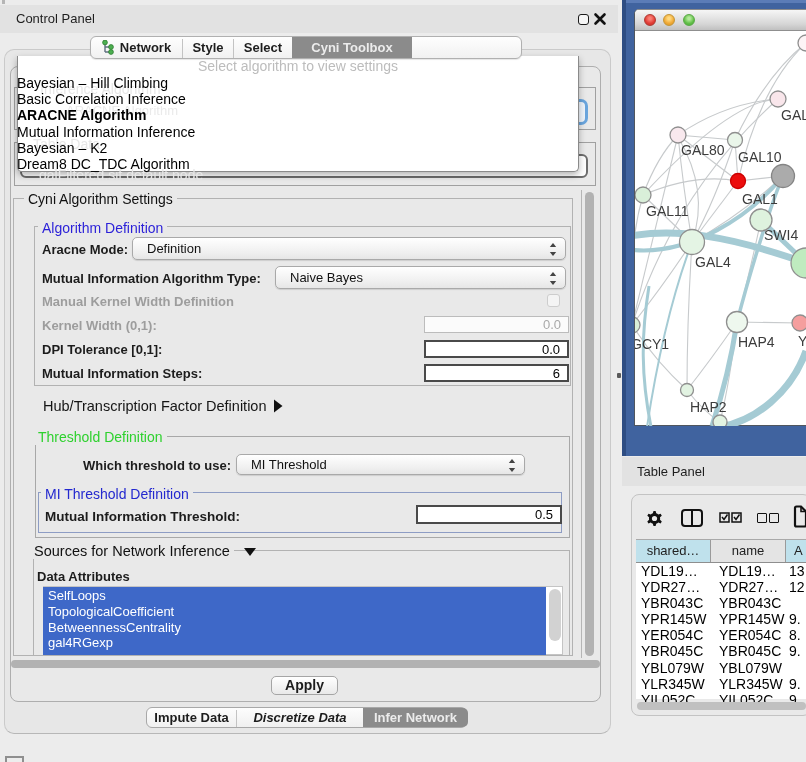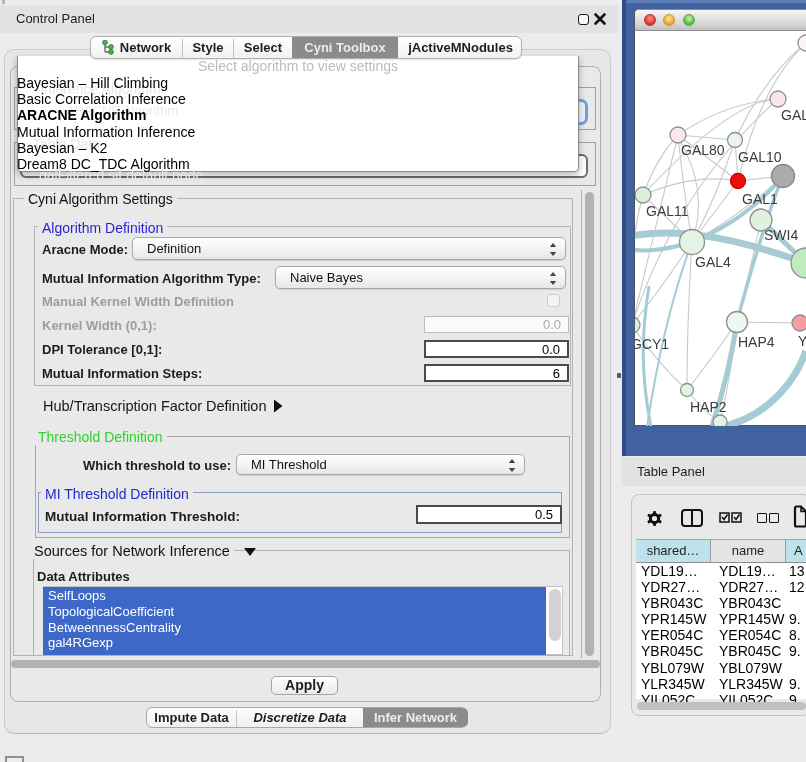--- a/index.html
+++ b/index.html
@@ -199,22 +199,21 @@
   <div class="tab" style="left:0; width:91px;"><svg width="13" height="15" viewBox="0 0 13 15" style="margin-right:5px;">
         <path d="M3 3 L3 12 M3 7 L8 7 M3 12 L8 12" stroke="#607080" stroke-width="1.4" fill="none"></path>
         <circle cx="3" cy="2.5" r="2.4" fill="#4caf50" stroke="#2e7d32" stroke-width="0.8"></circle>
         <circle cx="9" cy="7" r="2.4" fill="#4caf50" stroke="#2e7d32" stroke-width="0.8"></circle>
         <circle cx="9" cy="12" r="2.4" fill="#4caf50" stroke="#2e7d32" stroke-width="0.8"></circle>
       </svg>Network</div>
   <div class="abs" style="left:91px; top:2px; width:1px; height:19px; background:#c3c3c3;"></div>
   <div class="tab" style="left:92px; width:50px;">Style</div>
   <div class="abs" style="left:142px; top:2px; width:1px; height:19px; background:#c3c3c3;"></div>
   <div class="tab" style="left:143px; width:58px;">Select</div>
-  <div class="tab" style="left:201px; width:106px; background:#8b8b8b; color:#ececec;">Cyni Toolbox</div>
-  <div class="tab" style="left:307px; width:125px;">jActiveMNodules</div>
+  <div class="tab" style="left:201px; width:120px; background:#8b8b8b; color:#ececec;">Cyni Toolbox</div>
 </div>
 
 <div class="abs" style="left:271px; top:676px; width:67px; height:19px; background:linear-gradient(#ffffff,#e9e9e9); border:1px solid #a5a5a5; border-radius:5px; font-size:14px; font-weight:bold; color:#1d1d1d; text-align:center; line-height:17px;">Apply</div>
 
 <div class="abs" style="left:146px; top:707px; width:321px; height:21px; background:linear-gradient(#fdfdfd,#f0f0f0); border:1px solid #a8a8a8; border-radius:6px;">
   <div class="tab" style="left:0; width:89px;">Impute Data</div>
   <div class="abs" style="left:89px; top:2px; width:1px; height:17px; background:#c3c3c3;"></div>
   <div class="tab" style="left:90px; width:126px;font-style:italic;">Discretize Data</div>
   <div class="tab" style="left:216px; width:105px; background:#8b8b8b; color:#ececec; border-radius:0 5px 5px 0;">Infer Network</div>
 </div>

